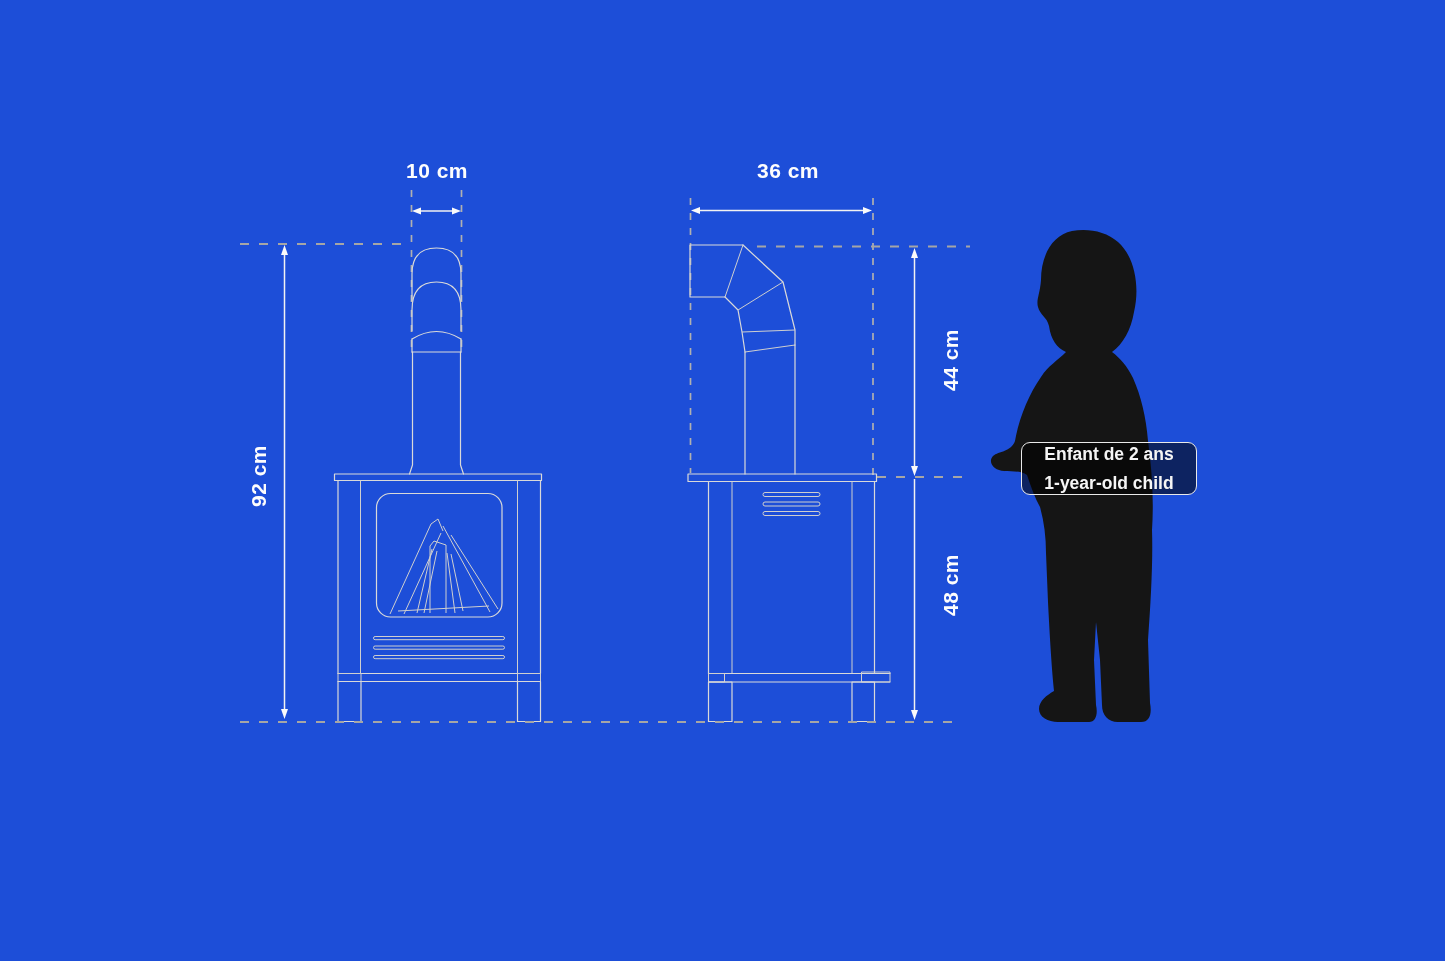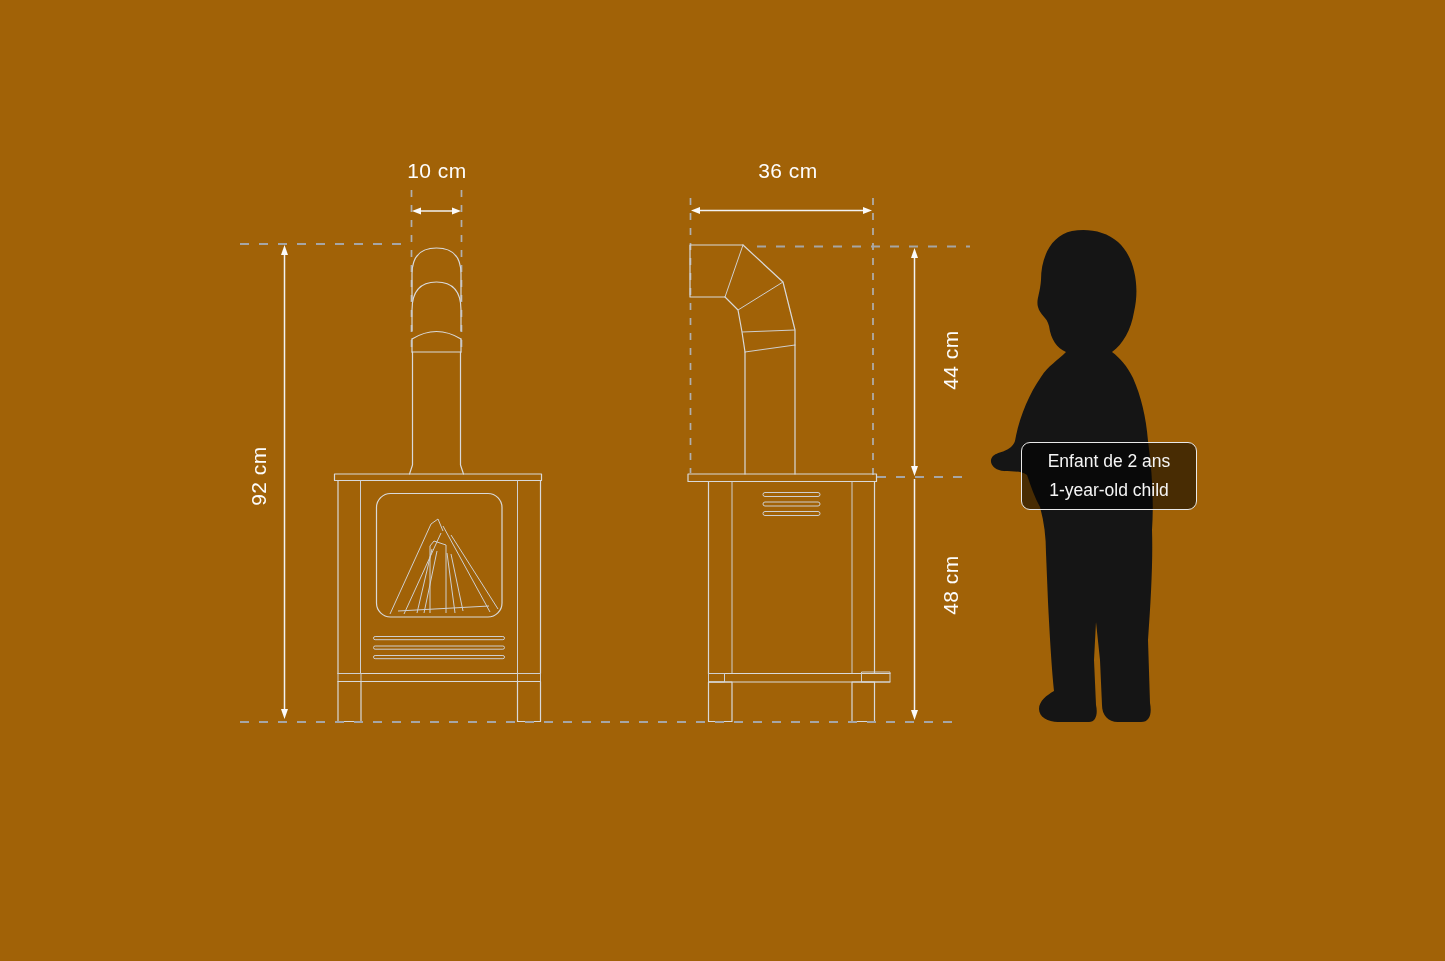--- a/index.html
+++ b/index.html
@@ -1,29 +1,29 @@
 <!DOCTYPE html>
 <html><head>
 <meta charset="utf-8">
 <style>
   html,body{margin:0;padding:0;background:#000;}
-  .stage{position:relative;width:1445px;height:961px;background:#a16207;overflow:hidden;
-         font-family:"Liberation Sans",sans-serif;}
+  .stage{position:relative;width:1445px;height:961px;background:#1d4ed8;overflow:hidden;
+         font-family:"Liberation Sans",sans-serif;font-weight:bold;}
   svg{position:absolute;left:0;top:0;}
   
   .ln{stroke:#d9d9d9;stroke-width:1.2;fill:none;stroke-linejoin:round;stroke-linecap:round;}
   .lnthin{stroke:#cfcfcf;stroke-width:1;fill:none;stroke-linejoin:round;}
   .dashh{stroke:#a6a6a6;stroke-width:2.2;fill:none;stroke-dasharray:9 10;}
   .dashv{stroke:#b0b0b0;stroke-width:1.7;fill:none;stroke-dasharray:7 8;}
   .dim{stroke:#f2f2f2;stroke-width:1.5;fill:none;}
   .arw{fill:#fafafa;stroke:none;}
   .dimtext{fill:#fdfdfd;font-size:21px;letter-spacing:.5px;}
   .sil{fill:#151515;stroke:none;}
   
-  .scale-label{position:absolute;left:1021px;top:442px;width:176px;height:68px;
+  .scale-label{position:absolute;left:1021px;top:442px;width:176px;height:53px;
     border:1.5px solid #e9e9e9;border-radius:9px;box-sizing:border-box;
     display:flex;flex-direction:column;justify-content:center;align-items:center;
     color:#f5f5f5;font-size:17.5px;line-height:29px;background:rgba(0,0,0,.55);}
 </style>
 </head>
 <body>
 
 <div class="stage">
 
   <svg width="1445" height="961" viewBox="0 0 1445 961">

